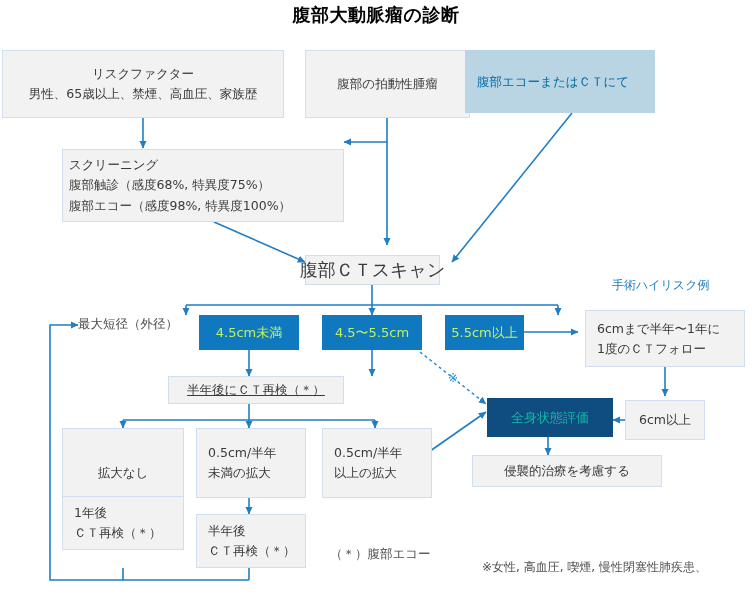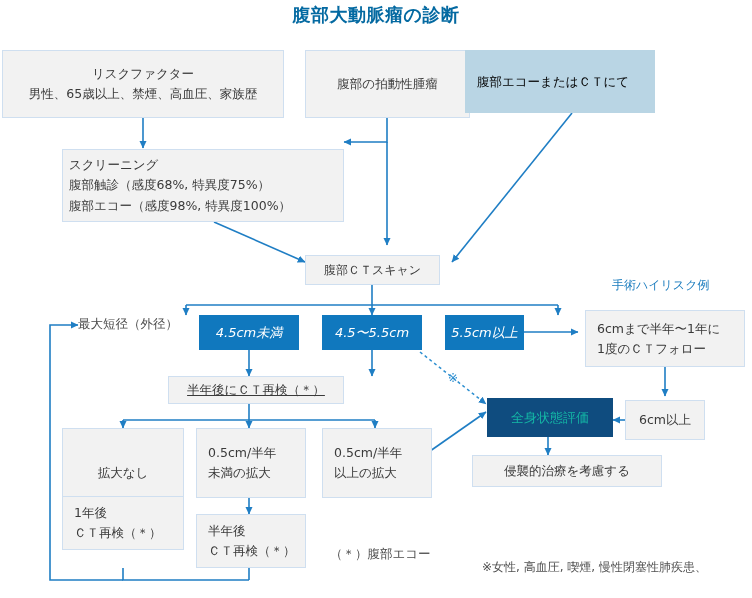--- a/index.html
+++ b/index.html
@@ -40,49 +40,48 @@
   
   .box-grey {
     background: #f2f2f2;
     border: 1px solid #cfdff0;
     color: #3a3a3a;
   }
   
   .box-paleblue {
     background: #b9d5e4;
     border: 1px solid #b9d5e4;
-    color: #000000;
+    color: #0369a1;
   }
   
   .box-blue {
     background: #1078be;
     border: 1px solid #1078be;
-    color: #ffffff;
-    font-style: italic;
+    color: #bef264;
   }
   
   .box-navy {
     background: #0f4c7f;
     border: 1px solid #0f4c7f;
     color: #14b8a6;
   }
   .txt-center { text-align: center; align-items: center; }
   .txt-left { text-align: left; align-items: flex-start; }
   .pad-l { padding-left: 11px; padding-right: 6px; }
   .pad-c { padding-left: 4px; padding-right: 4px; }
 
   #page-title {
     position: absolute;
     left: 0;
     top: 3px;
     width: 752px;
     text-align: center;
     font-size: 18px;
     font-weight: bold;
-    color: #0369a1;
+    color: #000000;
     letter-spacing: 0.5px;
     z-index: 3;
   }
   .free-label {
     position: absolute;
     z-index: 3;
     color: #4a4a4a;
     white-space: pre;
   }
   .free-label.blue {
@@ -182,21 +181,21 @@
   <div class="node box-paleblue txt-left pad-l" style="left:465px; top:50px; width:190px; height:63px; font-size:12.5px; line-height:1.6;">
     <span class="line">腹部エコーまたはＣＴにて</span>
   </div>
 
   <div class="node box-grey txt-left pad-l" style="left:62px; top:149px; width:282px; height:73px; font-size:12.5px; line-height:1.62;padding-left:6px;">
     <span class="line">スクリーニング</span>
     <span class="line">腹部触診（感度68%, 特異度75%）</span>
     <span class="line">腹部エコー（感度98%, 特異度100%）</span>
   </div>
 
-  <div class="node box-grey txt-center pad-c" style="left:305px; top:255px; width:135px; height:30px; font-size:12px;">
+  <div class="node box-grey txt-center pad-c" style="left:305px; top:255px; width:135px; height:30px; font-size:18px;">
     <span class="line">腹部ＣＴスキャン</span>
   </div>
 
   <div class="node box-blue txt-center pad-c" style="left:199px; top:315px; width:100px; height:35px; font-size:13px;">
     <span class="line">4.5cm未満</span>
   </div>
 
   <div class="node box-blue txt-center pad-c" style="left:322px; top:315px; width:100px; height:35px; font-size:13px;">
     <span class="line">4.5〜5.5cm</span>
   </div>

